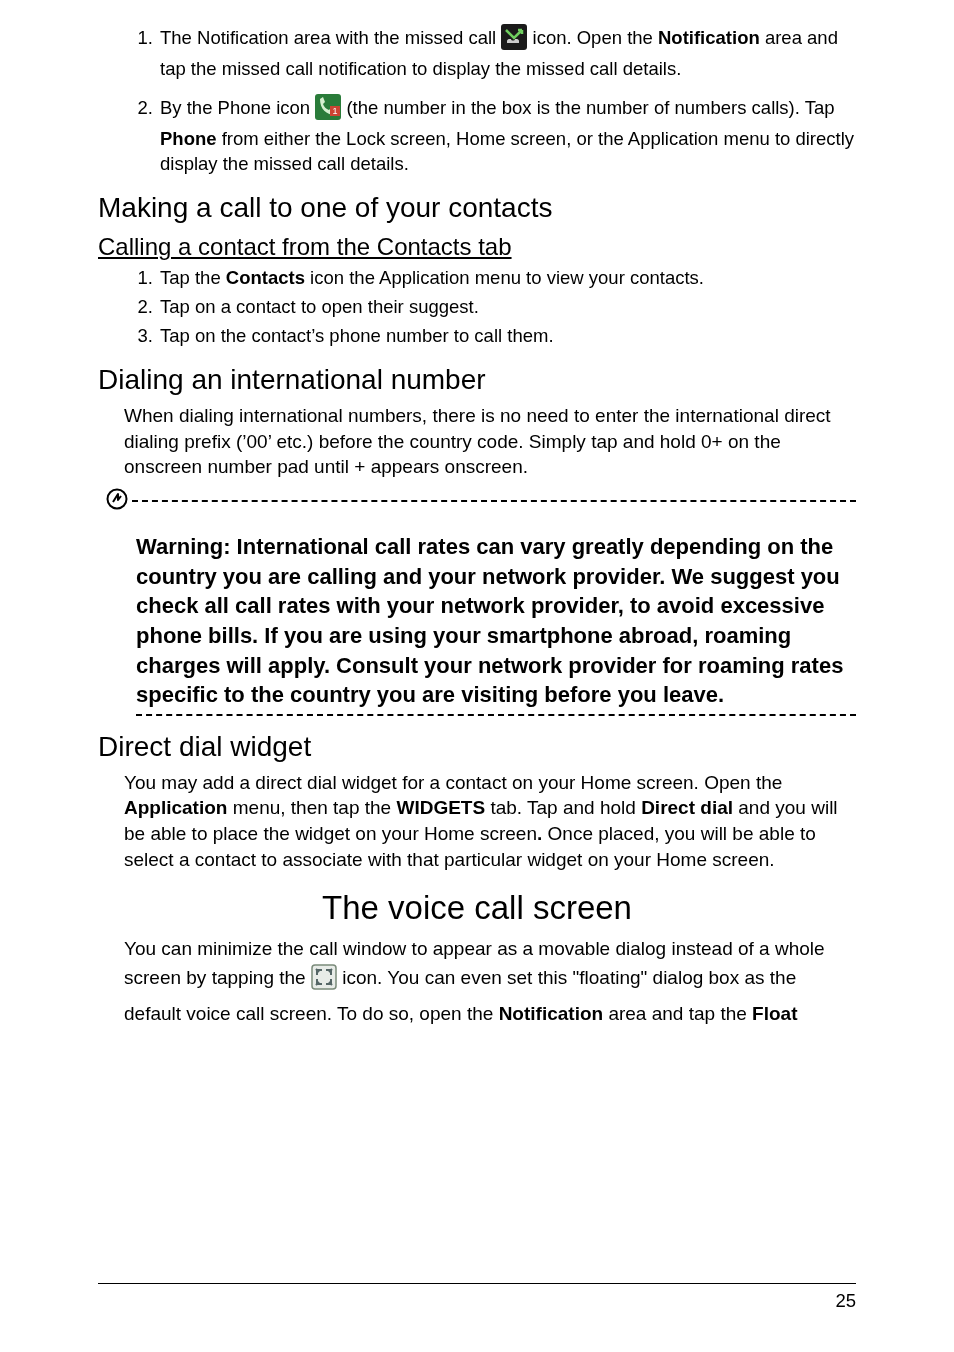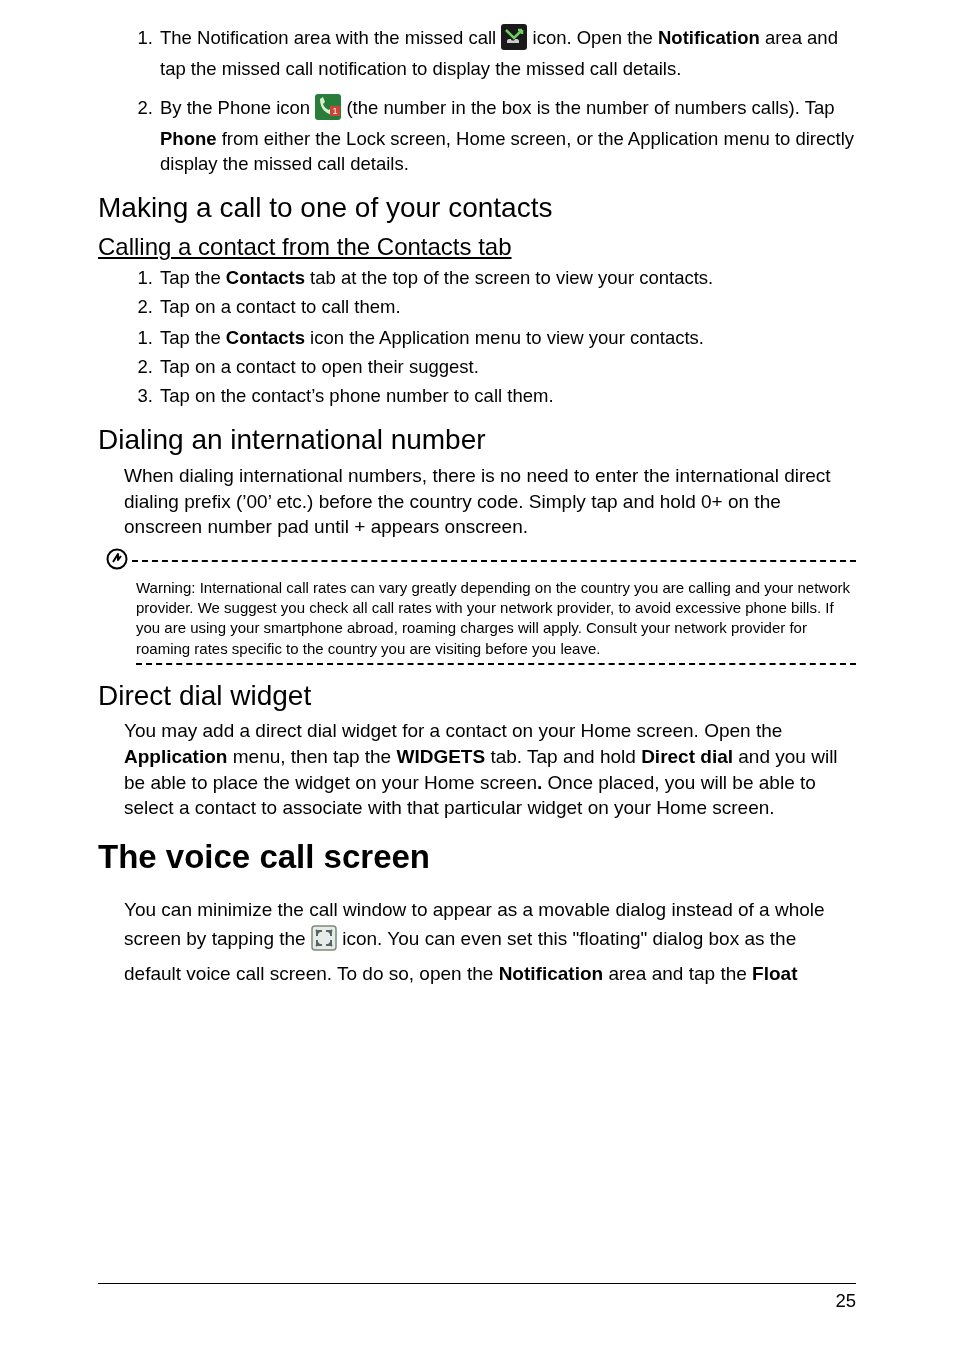--- a/index.html
+++ b/index.html
@@ -36,23 +36,24 @@
     margin-bottom: 12px;
   }
   h2 {
     font-size: 28px;
     font-weight: normal;
     margin: 14px 0 6px 0;
     line-height: 1.2;
   }
   h1 {
     font-size: 33px;
-    font-weight: bold;
-    margin: 16px 0 18px 0;
+    font-weight: normal;
+    margin: 16px 0 6px 0;
     line-height: 1.2;
+    text-align: center;
   }
   h3 {
     font-size: 24px;
     font-weight: normal;
     margin: 8px 0 4px 0;
     line-height: 1.25;
     text-decoration: underline;
   }
   p.body {
     font-size: 19px;
@@ -74,23 +75,23 @@
   }
   .warn-top-wrap {
     display: flex;
     align-items: center;
     gap: 4px;
   }
   .warn-top-wrap hr {
     flex: 1;
   }
   .warn-text {
-    margin: 4px 0 4px 38px;
-    font-size: 15px;
-    font-weight: normal;
+    margin: 18px 0 4px 38px;
+    font-size: 22px;
+    font-weight: bold;
     line-height: 1.35;
   }
   .footer {
     border-top: 1.5px solid #000;
     margin-top: 24px;
     padding-top: 6px;
     text-align: right;
     font-size: 18.5px;
   }
 </style>
@@ -128,26 +129,20 @@
         </span>
         <span> (the number in the box is the number of numbers calls). Tap </span>
         <b>Phone</b>
         <span> from either the Lock screen, Home screen, or the Application menu to directly display the missed call details.</span>
       </li>
     </ol>
 
     <h2>Making a call to one of your contacts</h2>
 
     <h3>Calling a contact from the Contacts tab</h3>
-    <ol class="num">
-      <li>
-        <span>Tap the </span><b>Contacts</b><span> tab at the top of the screen to view your contacts.</span>
-      </li>
-      <li>Tap on a contact to call them.</li>
-    </ol>
 
     <ol class="num">
       <li>
         <span>Tap the </span><b>Contacts</b><span> icon the Application menu to view your contacts.</span>
       </li>
       <li>Tap on a contact to open their suggest.</li>
       <li>Tap on the contact’s phone number to call them.</li>
     </ol>
 
     <h2>Dialing an international number</h2>

